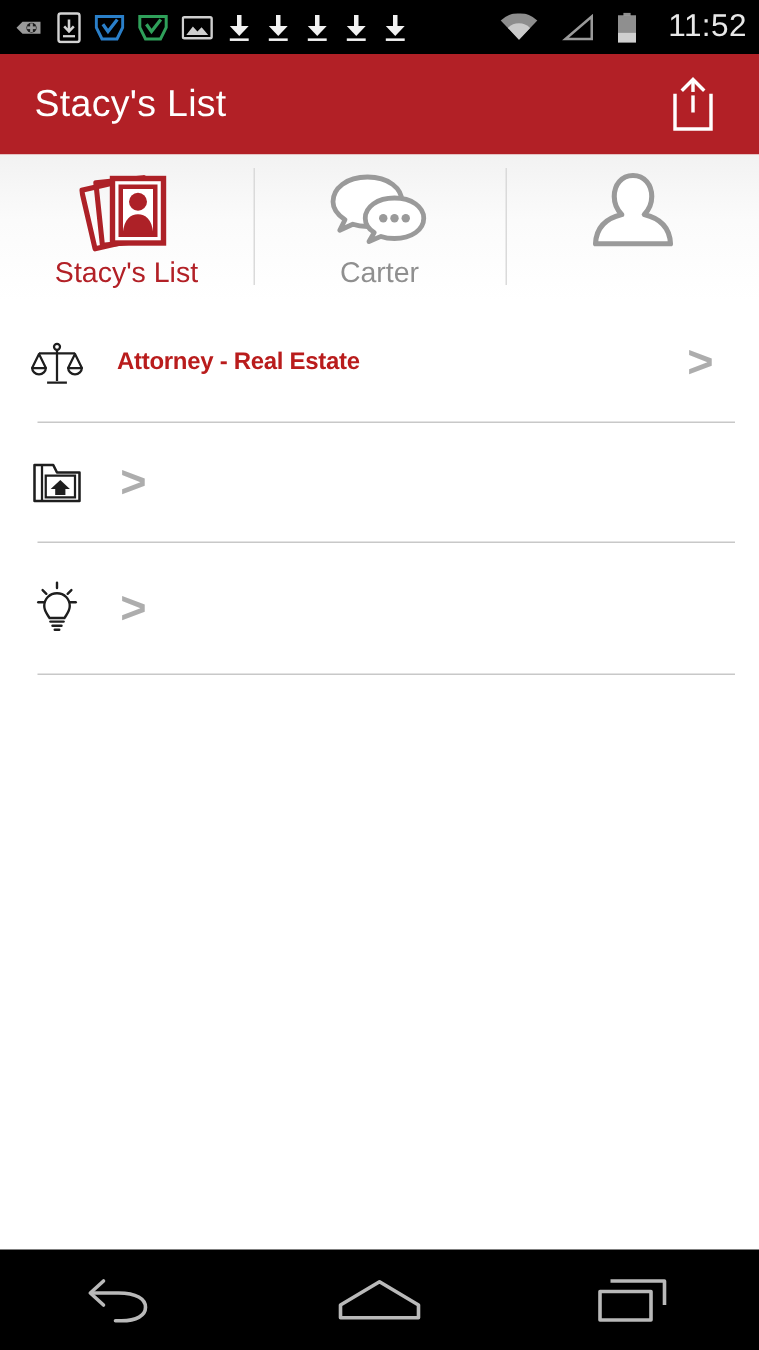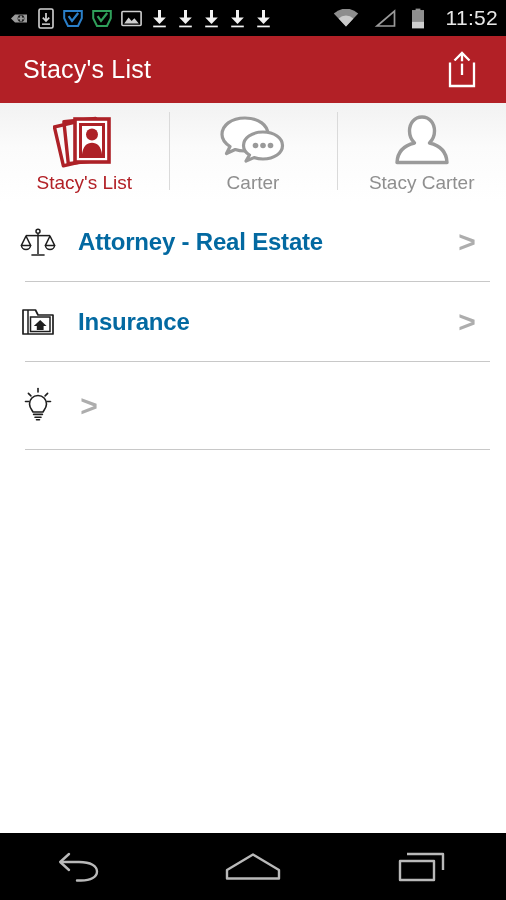--- a/index.html
+++ b/index.html
@@ -106,23 +106,23 @@
     left: 25px; right: 16px; bottom: 0;
     height: 1px;
     background: #c8c8c8;
   }
   .row-icon {
     width: 56px; min-width: 56px;
     display: flex; align-items: center; justify-content: center;
   }
   .row-label {
     flex: 1 1 auto;
-    font-size: 24px;
+    font-size: 16px;
     font-weight: bold;
-    color: #0369a1;
+    color: #b91c1c;
     line-height: 34px;
     letter-spacing: -0.2px;
     padding-left: 12px;
   }
   .row-chevron {
     color: #adadad;
     font-size: 30px;
     font-weight: bold;
     width: 34px;
     text-align: center;
@@ -273,21 +273,20 @@
       </div>
       <span class="tab-label">Carter</span>
     </div>
 
     <div class="tab">
       <div class="tab-icon">
         <svg width="62" height="56" viewBox="0 0 62 56">
           <path d="M31 4 C38.7 4 43.5 10.2 43.5 18 C43.5 23.5 41 27.5 38.5 30 C49 32.5 55.5 38.5 56 49.5 L6 49.5 C6.5 38.5 13 32.5 23.5 30 C21 27.5 18.5 23.5 18.5 18 C18.5 10.2 23.3 4 31 4 Z" fill="#ffffff" stroke="#9a9a9a" stroke-width="3.4" stroke-linejoin="round"></path>
         </svg>
       </div>
-      <span class="tab-label">Stacy Carter</span>
     </div>
   </div>
 
   <div id="category-list">
 
     <div class="list-row" style="height:80px;">
       <div class="row-icon">
         <svg width="38" height="38" viewBox="0 0 38 38">
           <g fill="none" stroke="#1e1e1e" stroke-width="1.5">
             <circle cx="19" cy="8.2" r="2"></circle>
@@ -308,21 +307,20 @@
     <div class="list-row" style="height:80px;">
       <div class="row-icon">
         <svg width="38" height="36" viewBox="0 0 38 36">
           <path d="M4 6 L4 30 L34 30 L34 11 L19 11 L16.5 6 Z" fill="none" stroke="#1e1e1e" stroke-width="1.7" stroke-linejoin="round"></path>
           <path d="M9 6 L9 30" fill="none" stroke="#1e1e1e" stroke-width="1.5"></path>
           <path d="M11.5 13 L31 13 L31 27.5 L11.5 27.5 Z" fill="none" stroke="#1e1e1e" stroke-width="1.5"></path>
           <path d="M14.8 22 L21.2 16 L27.6 22 Z" fill="#1e1e1e"></path>
           <rect x="17.8" y="21" width="6.8" height="5" fill="#1e1e1e"></rect>
         </svg>
       </div>
-      <span class="row-label">Insurance</span>
       <span class="row-chevron">&gt;</span>
     </div>
 
     <div class="list-row" style="height:88px;">
       <div class="row-icon">
         <svg width="38" height="40" viewBox="0 0 38 40">
           <g stroke="#1e1e1e" stroke-width="1.6" fill="none" stroke-linecap="round">
             <path d="M19 9.5 C24 9.5 27.5 13.4 27.5 18 C27.5 21.6 25.2 23.8 24 26 L14 26 C12.8 23.8 10.5 21.6 10.5 18 C10.5 13.4 14 9.5 19 9.5 Z"></path>
             <path d="M14.6 28.4 L23.4 28.4"></path>
             <path d="M16 31.2 L22 31.2"></path>

